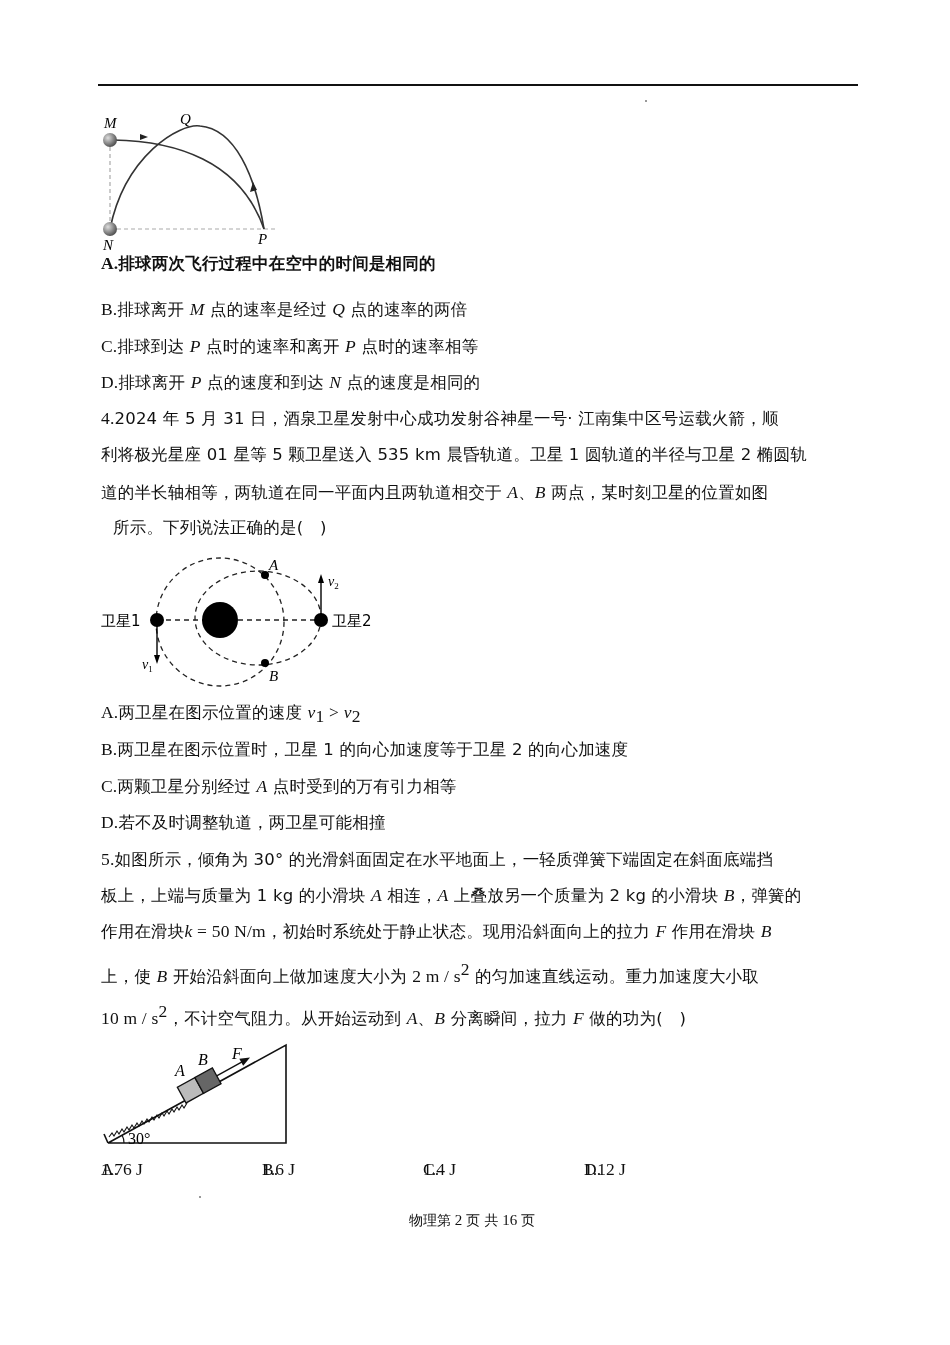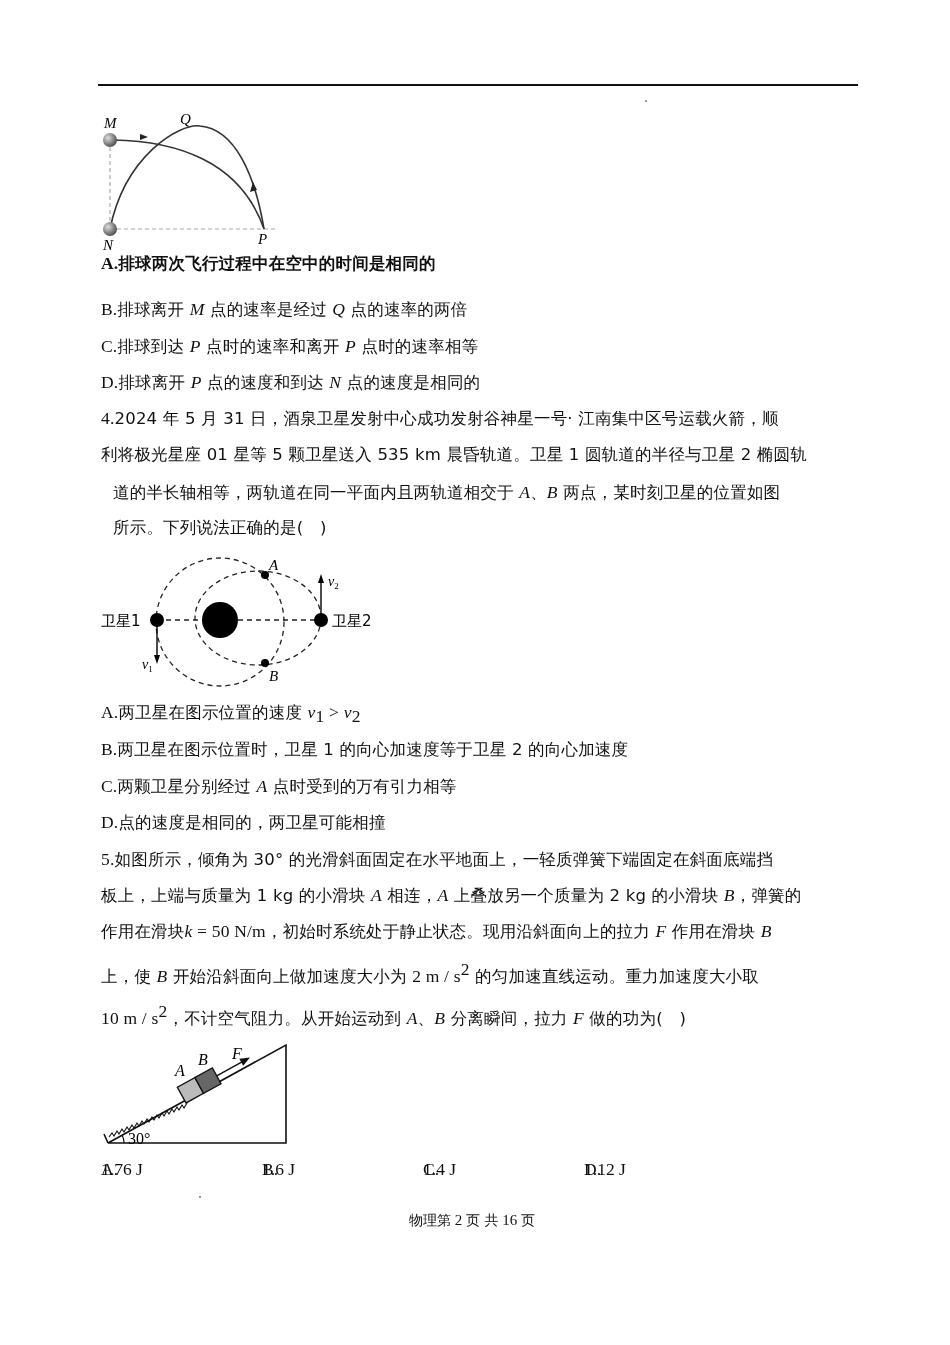--- a/index.html
+++ b/index.html
@@ -62,21 +62,21 @@
 <div class="line" style="top:371px;">
   <span class="lat">D.</span><span>排球离开 </span><i>P</i><span> 点的速度和到达 </span><i>N</i><span> 点的速度是相同的</span>
 </div>
 
 <div class="line" style="top:407px;">
   <span class="lat">4.</span><span>2024 年 5 月 31 日，酒泉卫星发射中心成功发射谷神星一号· 江南集中区号运载火箭，顺</span>
 </div>
 <div class="line" style="top:444px;">
   <span>利将极光星座 01 星等 5 颗卫星送入 535 km 晨昏轨道。卫星 1 圆轨道的半径与卫星 2 椭圆轨</span>
 </div>
-<div class="line" style="top:481px;margin-left:12px;">
+<div class="line" style="top:481px;">
   <span>道的半长轴相等，两轨道在同一平面内且两轨道相交于 </span><i>A</i><span>、</span><i>B</i><span> 两点，某时刻卫星的位置如图</span>
 </div>
 <div class="line" style="top:517px;margin-left:12px;">
   <span>所示。下列说法正确的是(　)</span>
 </div>
 
 <svg class="fig" style="left:95px;top:548px;" width="300" height="140" viewBox="0 0 300 140">
 
   <ellipse cx="125" cy="74" rx="64" ry="64" fill="none" stroke="#222" stroke-width="1.3" stroke-dasharray="5,4"></ellipse>
 
@@ -107,21 +107,21 @@
 <div class="line" style="top:701px;">
   <span class="lat">A.</span><span>两卫星在图示位置的速度 </span><i>v</i><sub class="lat">1</sub><span class="lat"> &gt; </span><i>v</i><sub class="lat">2</sub>
 </div>
 <div class="line" style="top:738px;">
   <span class="lat">B.</span><span>两卫星在图示位置时，卫星 1 的向心加速度等于卫星 2 的向心加速度</span>
 </div>
 <div class="line" style="top:775px;">
   <span class="lat">C.</span><span>两颗卫星分别经过 </span><i>A</i><span> 点时受到的万有引力相等</span>
 </div>
 <div class="line" style="top:811px;">
-  <span class="lat">D.</span><span>点的速度是相同的，两卫星可能相撞</span>
+  <span class="lat">D.</span><span>若不及时调整轨道，两卫星可能相撞</span>
 </div>
 
 <div class="line" style="top:848px;">
   <span class="lat">5.</span><span>如图所示，倾角为 30°  的光滑斜面固定在水平地面上，一轻质弹簧下端固定在斜面底端挡</span>
 </div>
 <div class="line" style="top:884px;">
   <span>板上，上端与质量为 1 kg 的小滑块 </span><i>A</i><span> 相连，</span><i>A</i><span> 上叠放另一个质量为 2 kg 的小滑块 </span><i>B</i><span>，弹簧的</span>
 </div>
 <div class="line" style="top:920px;">
   <span>作用在滑块</span><i>k</i><span class="lat"> = 50 N/m</span><span>，初始时系统处于静止状态。现用沿斜面向上的拉力 </span><i>F</i><span> 作用在滑块 </span><i>B</i>

